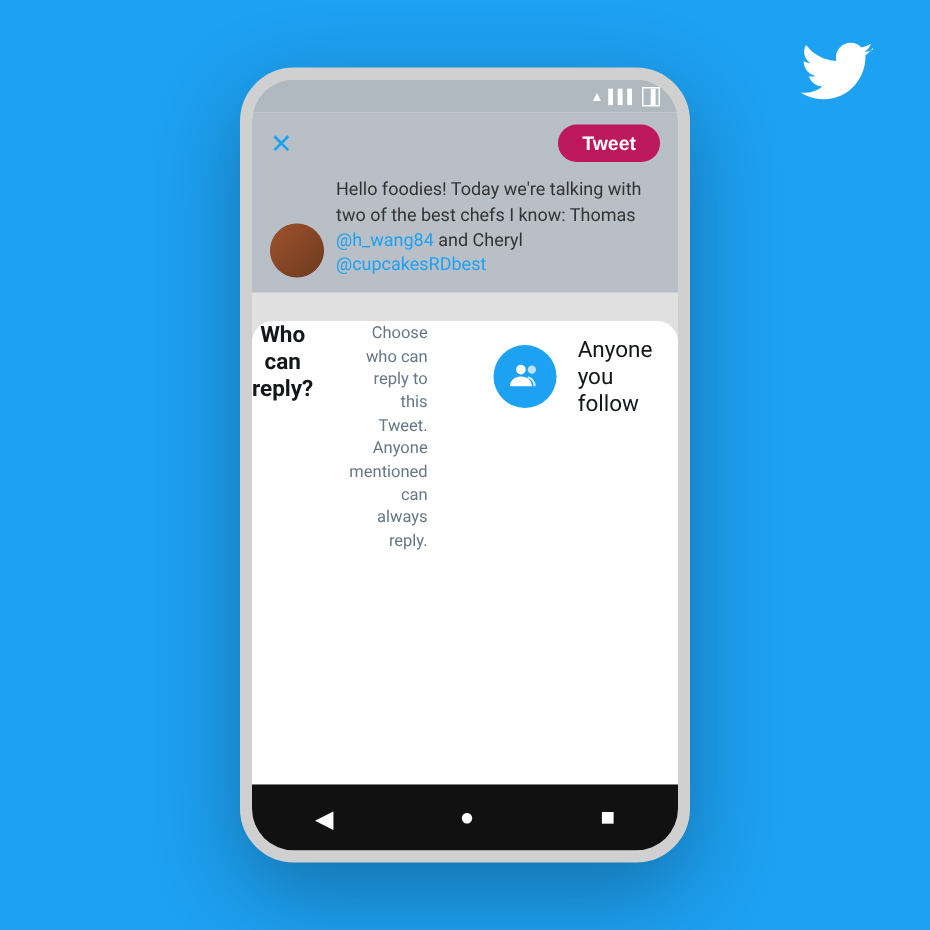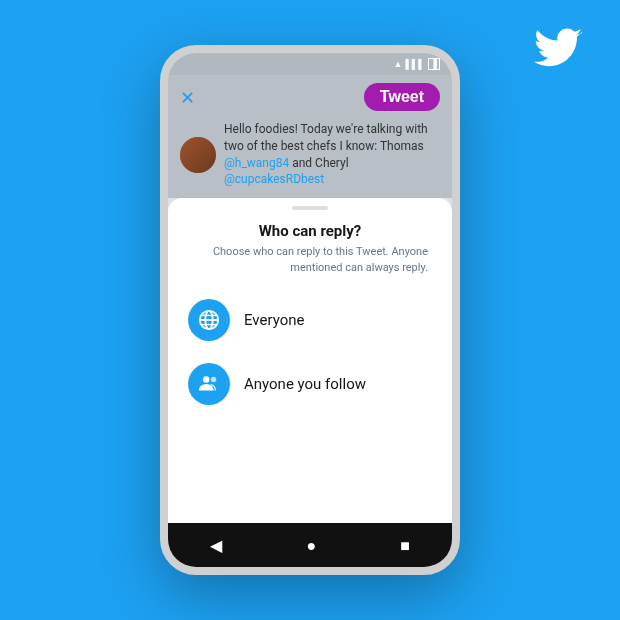--- a/index.html
+++ b/index.html
@@ -77,34 +77,34 @@
     }
 
     .close-x {
       color: #1da1f2;
       font-size: 18px;
       font-weight: 400;
       cursor: pointer;
     }
 
     .tweet-btn {
-      background: #a21caf;
+      background: #be185d;
       color: white;
       border: none;
       border-radius: 20px;
       padding: 5px 16px;
-      font-size: 16px;
+      font-size: 13px;
       font-weight: bold;
       cursor: pointer;
     }
 
     .tweet-content {
       display: flex;
       gap: 8px;
-      align-items: center;
+      align-items: flex-end;
     }
 
     .avatar {
       width: 36px;
       height: 36px;
       border-radius: 50%;
       background: #8b5e3c;
       flex-shrink: 0;
       display: flex;
       align-items: center;
@@ -129,21 +129,22 @@
       color: #1da1f2;
     }
 
     
     .bottom-sheet {
       background: white;
       flex: 1;
       border-radius: 14px 14px 0 0;
       padding: 0 0 10px 0;
       display: flex;
-      flex-direction: column;
+      flex-direction: row;
+      margin-top: 19px;
     }
 
     .sheet-handle {
       width: 36px;
       height: 4px;
       background: #ddd;
       border-radius: 2px;
       margin: 8px auto 12px auto;
     }
 
@@ -247,32 +248,20 @@
       </div>
     </div>
 
     <div class="bottom-sheet">
       <div class="sheet-handle"></div>
       <div class="sheet-title">Who can reply?</div>
       <div class="sheet-subtitle">Choose who can reply to this Tweet. Anyone mentioned can always reply.</div>
 
       <div class="option-list">
 
-        <div class="option-item">
-          <div class="option-icon">
-            <svg width="22" height="22" viewBox="0 0 24 24" fill="none" xmlns="http://www.w3.org/2000/svg">
-              <circle cx="12" cy="12" r="10" stroke="white" stroke-width="2"></circle>
-              <ellipse cx="12" cy="12" rx="4" ry="10" stroke="white" stroke-width="2"></ellipse>
-              <line x1="2" y1="12" x2="22" y2="12" stroke="white" stroke-width="2"></line>
-              <line x1="4" y1="7" x2="20" y2="7" stroke="white" stroke-width="1.5"></line>
-              <line x1="4" y1="17" x2="20" y2="17" stroke="white" stroke-width="1.5"></line>
-            </svg>
-          </div>
-          <span class="option-label">Everyone</span>
-        </div>
 
         <div class="option-item">
           <div class="option-icon">
             <svg width="22" height="22" viewBox="0 0 24 24" fill="white" xmlns="http://www.w3.org/2000/svg">
               <circle cx="9" cy="7" r="3.5" fill="white"></circle>
               <path d="M1 19c0-4 3.5-7 8-7s8 3 8 7" fill="white"></path>
               <circle cx="17" cy="7" r="3" fill="white" opacity="0.7"></circle>
               <path d="M19 19c0-3-2-5.5-5-6.5" stroke="white" stroke-width="1.5" fill="none" opacity="0.8"></path>
             </svg>
           </div>

